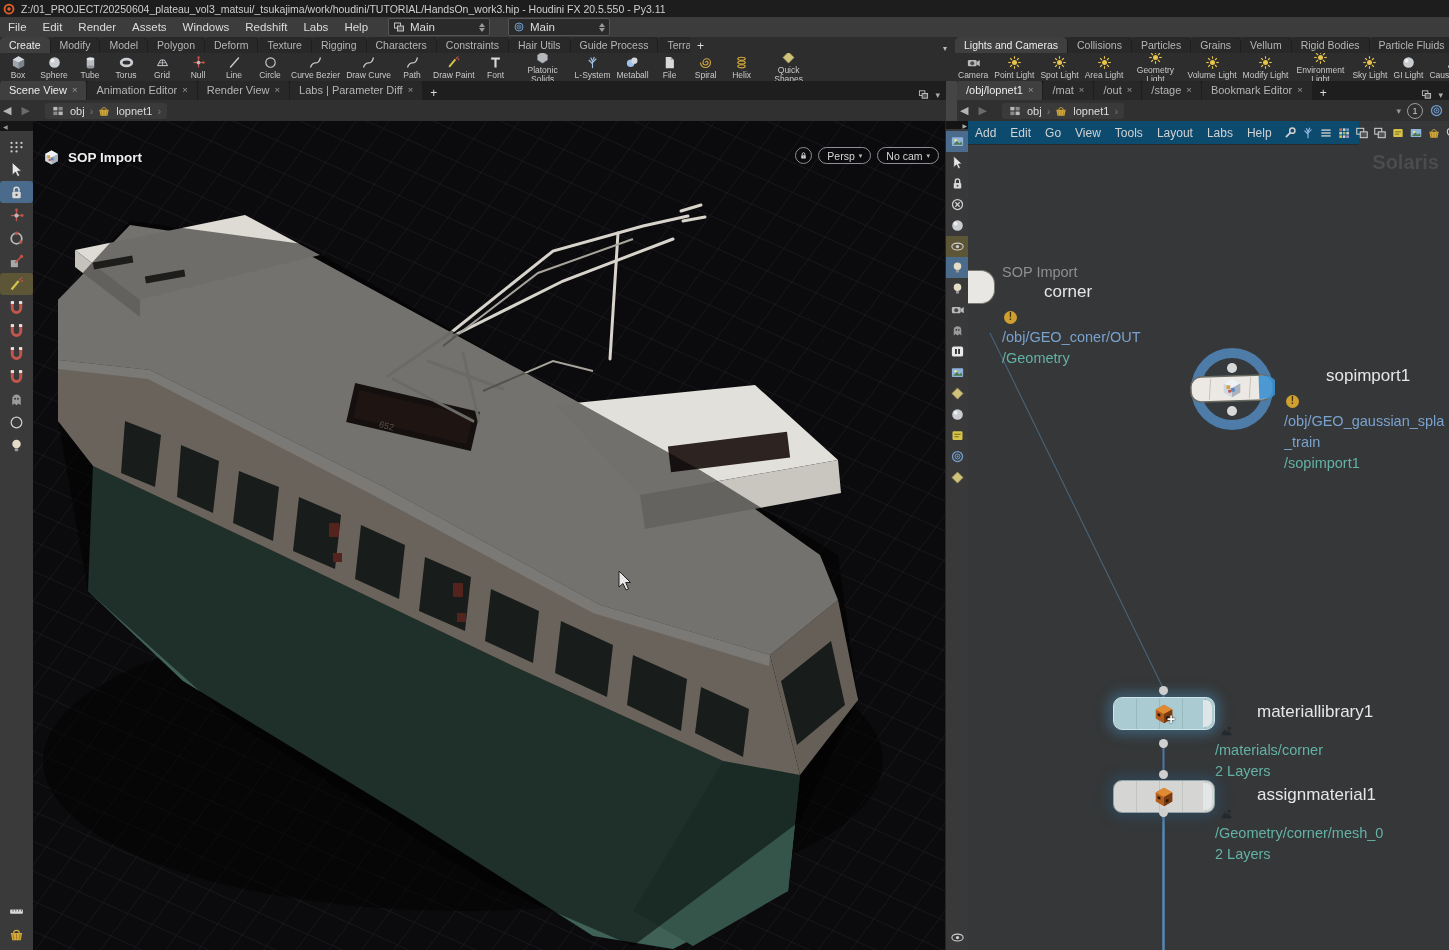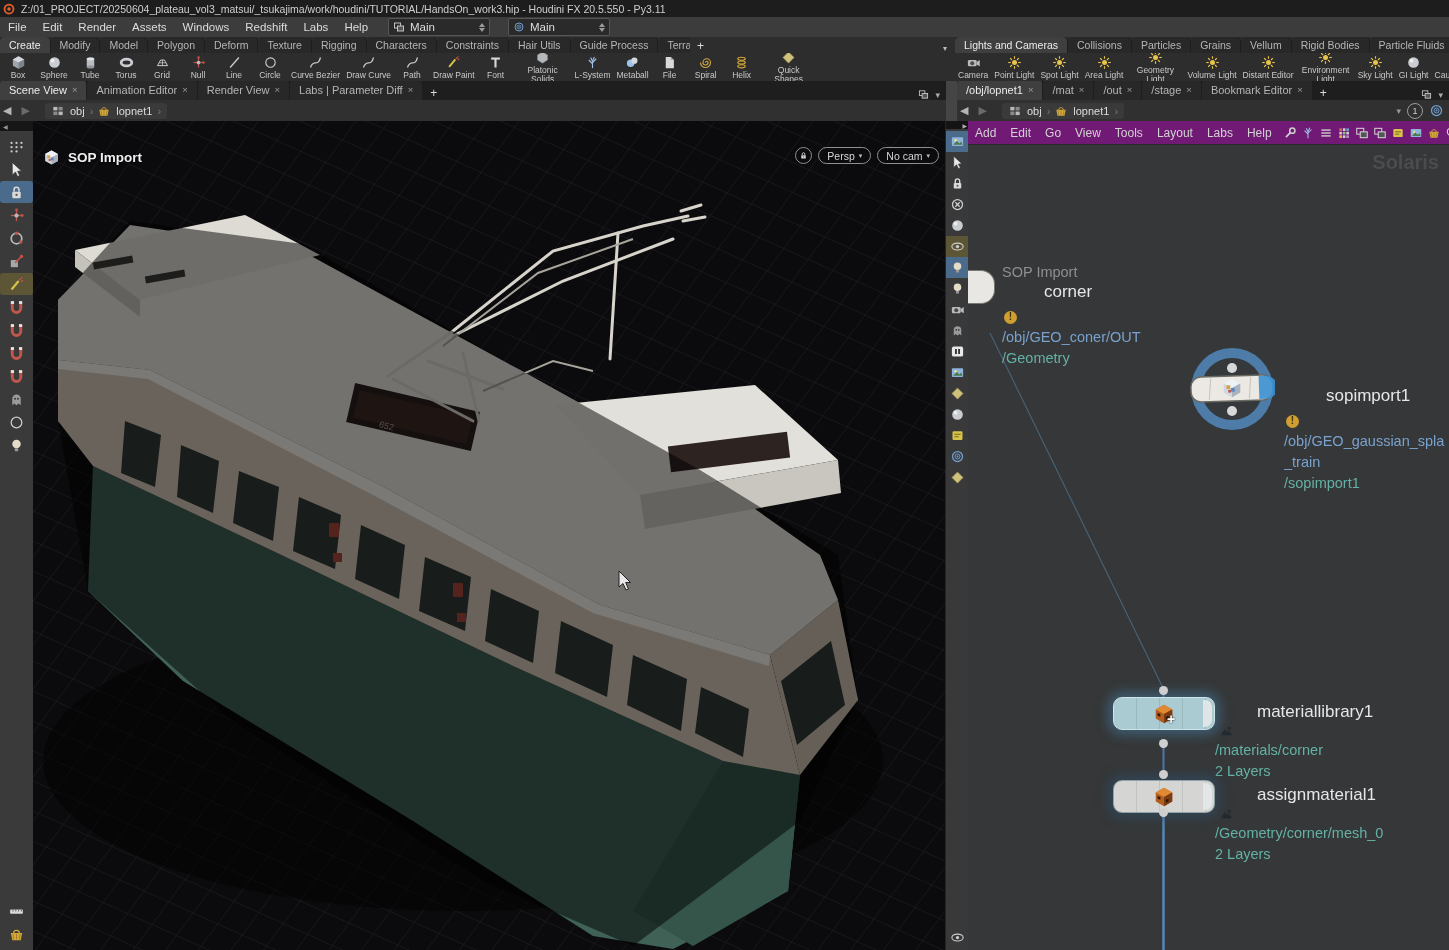--- a/index.html
+++ b/index.html
@@ -69,21 +69,21 @@
   
   .rstrip{left:945px;top:121px;width:23px;height:829px;background:#393939;border-left:1px solid #252525;border-right:1px solid #252525;}
   .rstrip .topnotch{height:8px;background:#141414;display:flex;align-items:center;justify-content:flex-end;color:#aaa;font-size:6px;padding-right:2px;}
   .rtool{width:23px;height:21px;display:flex;align-items:center;justify-content:center;}
   .rtool svg{width:15px;height:15px;}
   .rtool.hl-blue{background:#4a6b8c;}
   .rtool.hl-yellow{background:#5c5536;}
   .rstrip-bottom{position:absolute;bottom:2px;left:0;width:23px;}
   
   .network{left:968px;top:121px;width:481px;height:829px;background:#353738;overflow:hidden;}
-  .net-menubar{position:absolute;left:0;top:0;width:481px;height:23px;background:#701a75;display:flex;
+  .net-menubar{position:absolute;left:0;top:0;width:391px;height:23px;background:#0c4a6e;display:flex;
                align-items:center;font-size:12px;color:#d2d2d2;border-bottom:1px solid #2a2a2a;}
   .net-menu{padding:0 7px;}
   .net-icons{display:flex;align-items:center;gap:4px;margin-left:4px;}
   .net-icons svg{width:14px;height:14px;}
   .watermark{position:absolute;right:10px;top:30px;font-size:20px;font-weight:bold;color:#4a4c4d;z-index:1;}
   .node-name{font-size:17px;color:#e6e6e6;line-height:21px;white-space:nowrap;margin-left:42px;}
   .node-type{font-size:14.5px;color:#8f8f8f;line-height:18px;white-space:nowrap;}
   .path-blue{font-size:14.5px;color:#7aa2cf;line-height:21px;white-space:nowrap;}
   .path-teal{font-size:14.5px;color:#64b1a5;line-height:21px;white-space:nowrap;}
   .warn{display:inline-flex;width:13px;height:13px;border-radius:50%;background:#cf9f2f;color:#42300a;
@@ -690,21 +690,21 @@
           <svg>
             <use href="#s-light"></use>
           </svg>
           <span class="tool-label">Volume Light</span>
         </div>
 
         <div class="tool">
           <svg>
             <use href="#s-light"></use>
           </svg>
-          <span class="tool-label">Distant Editor</span>
+          <span class="tool-label">Modify Light</span>
         </div>
 
         <div class="tool">
           <svg>
             <use href="#s-light"></use>
           </svg>
           <span class="tool-label">Environment Light</span>
         </div>
 
         <div class="tool">
@@ -1310,21 +1310,21 @@
           <rect x="2" y="30" width="82" height="25" rx="10" fill="#ece9e4" stroke="#6a6a64" stroke-width="1.5"></rect>
           <path d="M70,31 h7 a10,10 0 0 1 0,23 h-7 Z" fill="#3b8fd0" opacity="0.9"></path>
           <line x1="22" y1="32" x2="20" y2="53" stroke="#c5c2bb" stroke-width="1"></line>
           <line x1="62" y1="32" x2="60" y2="53" stroke="#c5c2bb" stroke-width="1"></line>
         </g>
         <g transform="translate(32,31)">
             <use href="#s-sopcube" width="22" height="22"></use>
           </g>
       </svg>
     </div>
-    <div style="position:absolute;left:316px;top:264px;width:165px;overflow:hidden;z-index:2">
+    <div style="position:absolute;left:316px;top:244px;width:165px;overflow:hidden;z-index:2">
       <div class="node-name">sopimport1</div>
       <div style="margin:4px 0 3px 2px"><span class="warn">!</span></div>
       <div class="path-blue">/obj/GEO_gaussian_spla</div>
       <div class="path-blue">_train</div>
       <div class="path-teal">/sopimport1</div>
     </div>
 
     <div class="dot" style="left:191px;top:565px"></div>
     <div class="pillnode sel" style="left:145px;top:576px">
       <svg>

